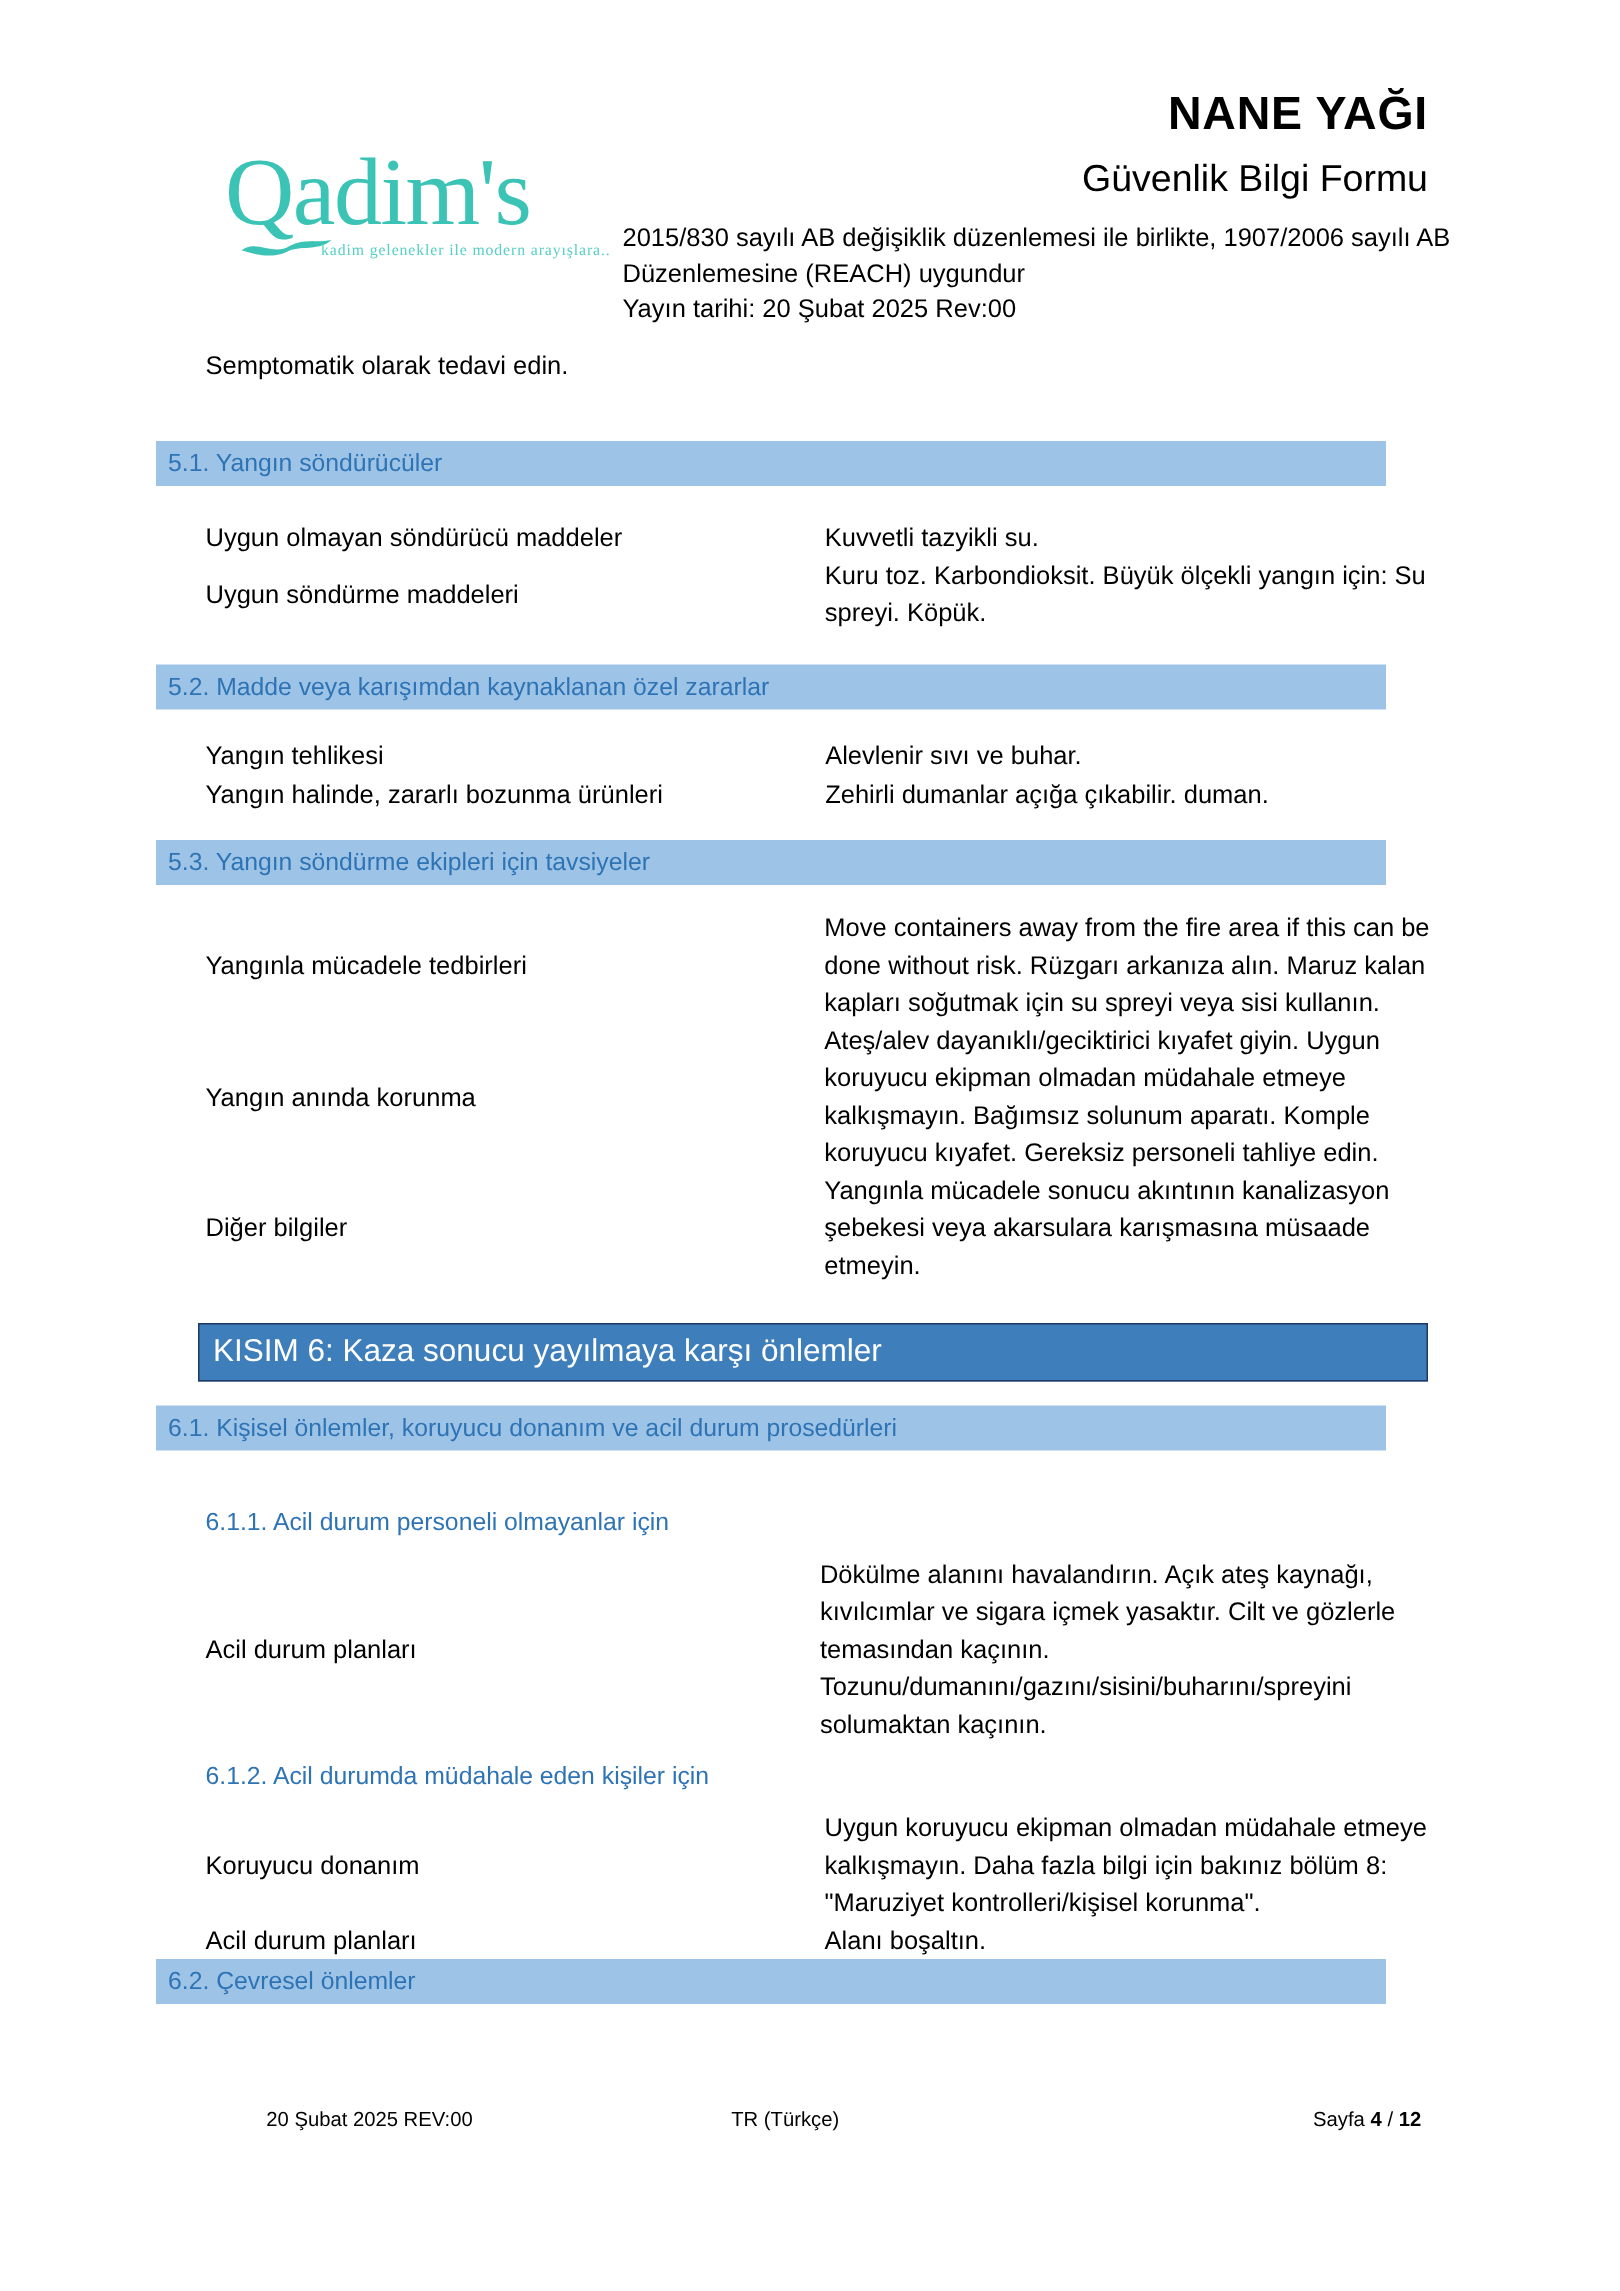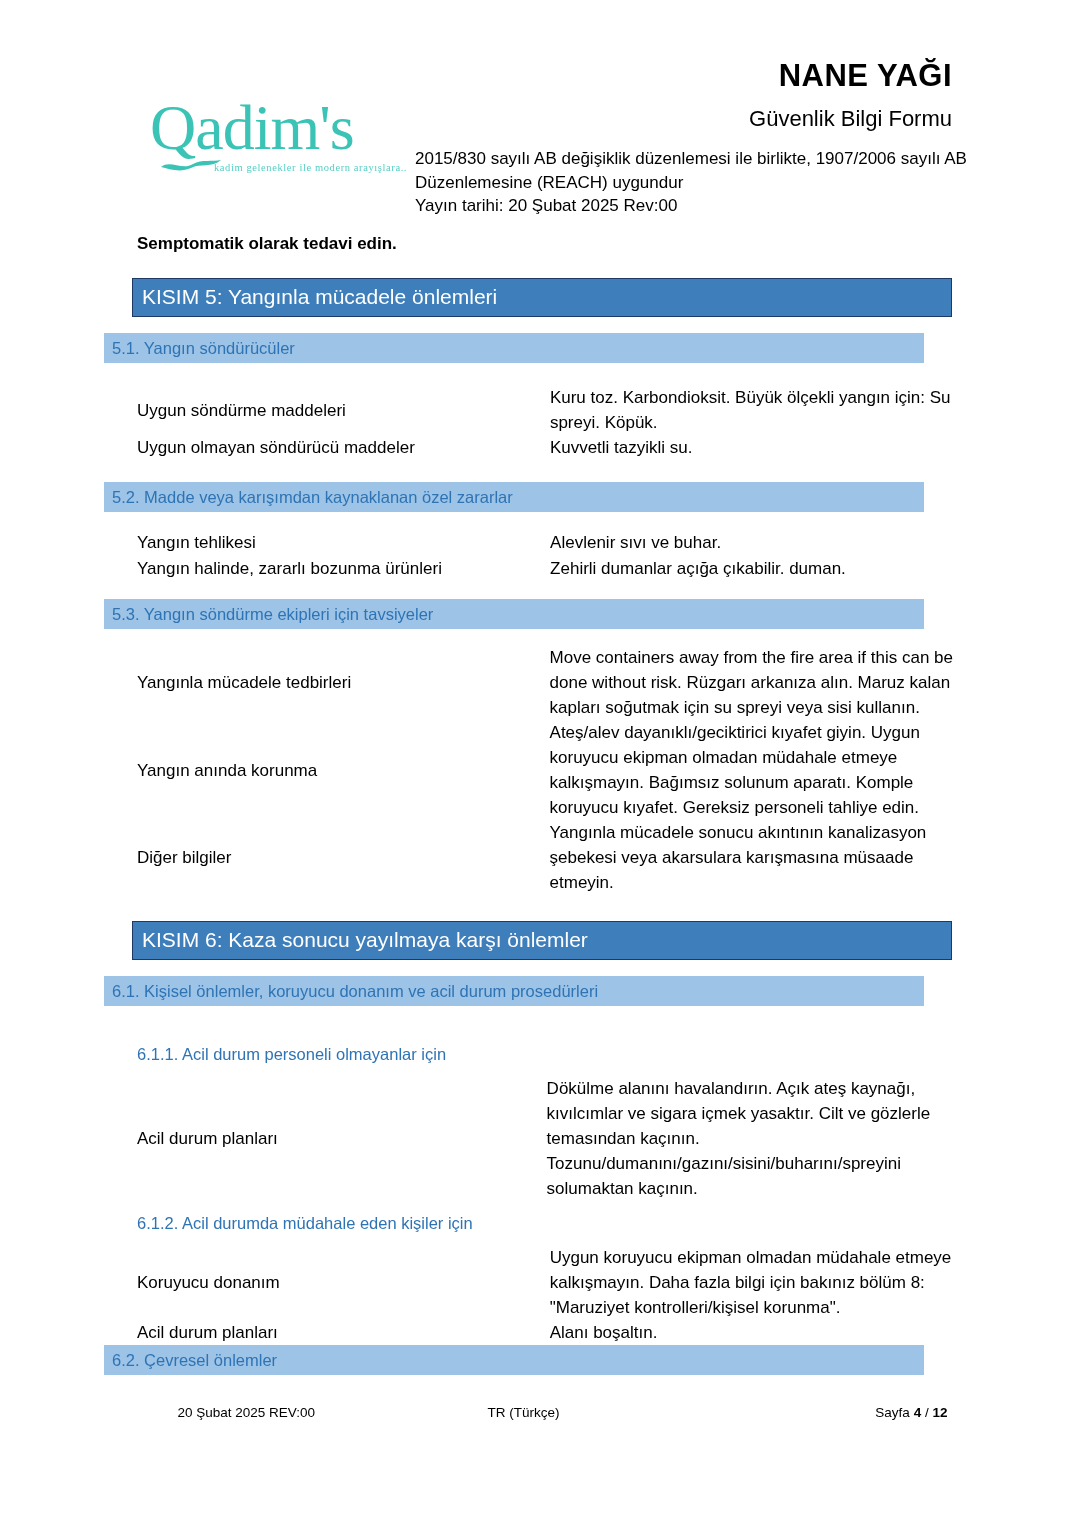--- a/index.html
+++ b/index.html
@@ -65,21 +65,21 @@
     font-weight: bold;
     letter-spacing: 0.5px;
     line-height: 36px;
     text-align: right;
     margin-left: 31px;
   }
   .title-sub {
     position: absolute;
     right: 128px;
     top: 104px;
-    font-size: 22px;
+    font-size: 25px;
     line-height: 30px;
     text-align: right;
   }
   .reg-block {
     position: absolute;
     left: 415px;
     top: 147px;
     font-size: 17px;
     line-height: 23.5px;
     color: #000;
@@ -90,21 +90,20 @@
     position: absolute;
     left: 0;
     top: 232px;
     width: 1080px;
   }
   .intro-line {
     margin-left: 137px;
     font-size: 17px;
     line-height: 24px;
     padding-bottom: 22px;
-    font-weight: bold;
   }
 
   .section-bar {
     margin-left: 132px;
     width: 820px;
     background: #3D7EBB;
     border: 1.5px solid #1F3864;
     color: #ffffff;
     font-size: 21px;
     line-height: 24px;
@@ -194,35 +193,34 @@
     <div>2015/830 sayılı AB değişiklik düzenlemesi ile birlikte, 1907/2006 sayılı AB</div>
     <div>Düzenlemesine (REACH) uygundur</div>
     <div>Yayın tarihi: 20 Şubat 2025  Rev:00</div>
   </div>
 </div>
 
 <div class="doc-body">
 
   <div class="intro-line">Semptomatik olarak tedavi edin.</div>
 
-  <div class="section-bar">KISIM 5: Yangınla mücadele önlemleri</div>
 
   <div class="spacer-16"></div>
   <div class="sub-bar">5.1. Yangın söndürücüler</div>
   <div class="spacer-22"></div>
 
   <table class="kv-table">
     <tbody>
         <tr>
+      <td class="k">Uygun olmayan söndürücü maddeler</td>
+      <td class="v">Kuvvetli tazyikli su.</td>
+    </tr>
+    <tr>
       <td class="k">Uygun söndürme maddeleri</td>
       <td class="v">Kuru toz. Karbondioksit. Büyük ölçekli yangın için: Su spreyi. Köpük.</td>
-    </tr>
-    <tr>
-      <td class="k">Uygun olmayan söndürücü maddeler</td>
-      <td class="v">Kuvvetli tazyikli su.</td>
     </tr>
   </tbody>
     </table>
 
   <div class="spacer-22"></div>
   <div class="sub-bar">5.2. Madde veya karışımdan kaynaklanan özel zararlar</div>
   <div class="spacer-18"></div>
 
   <table class="kv-table tight">
     <tbody>

